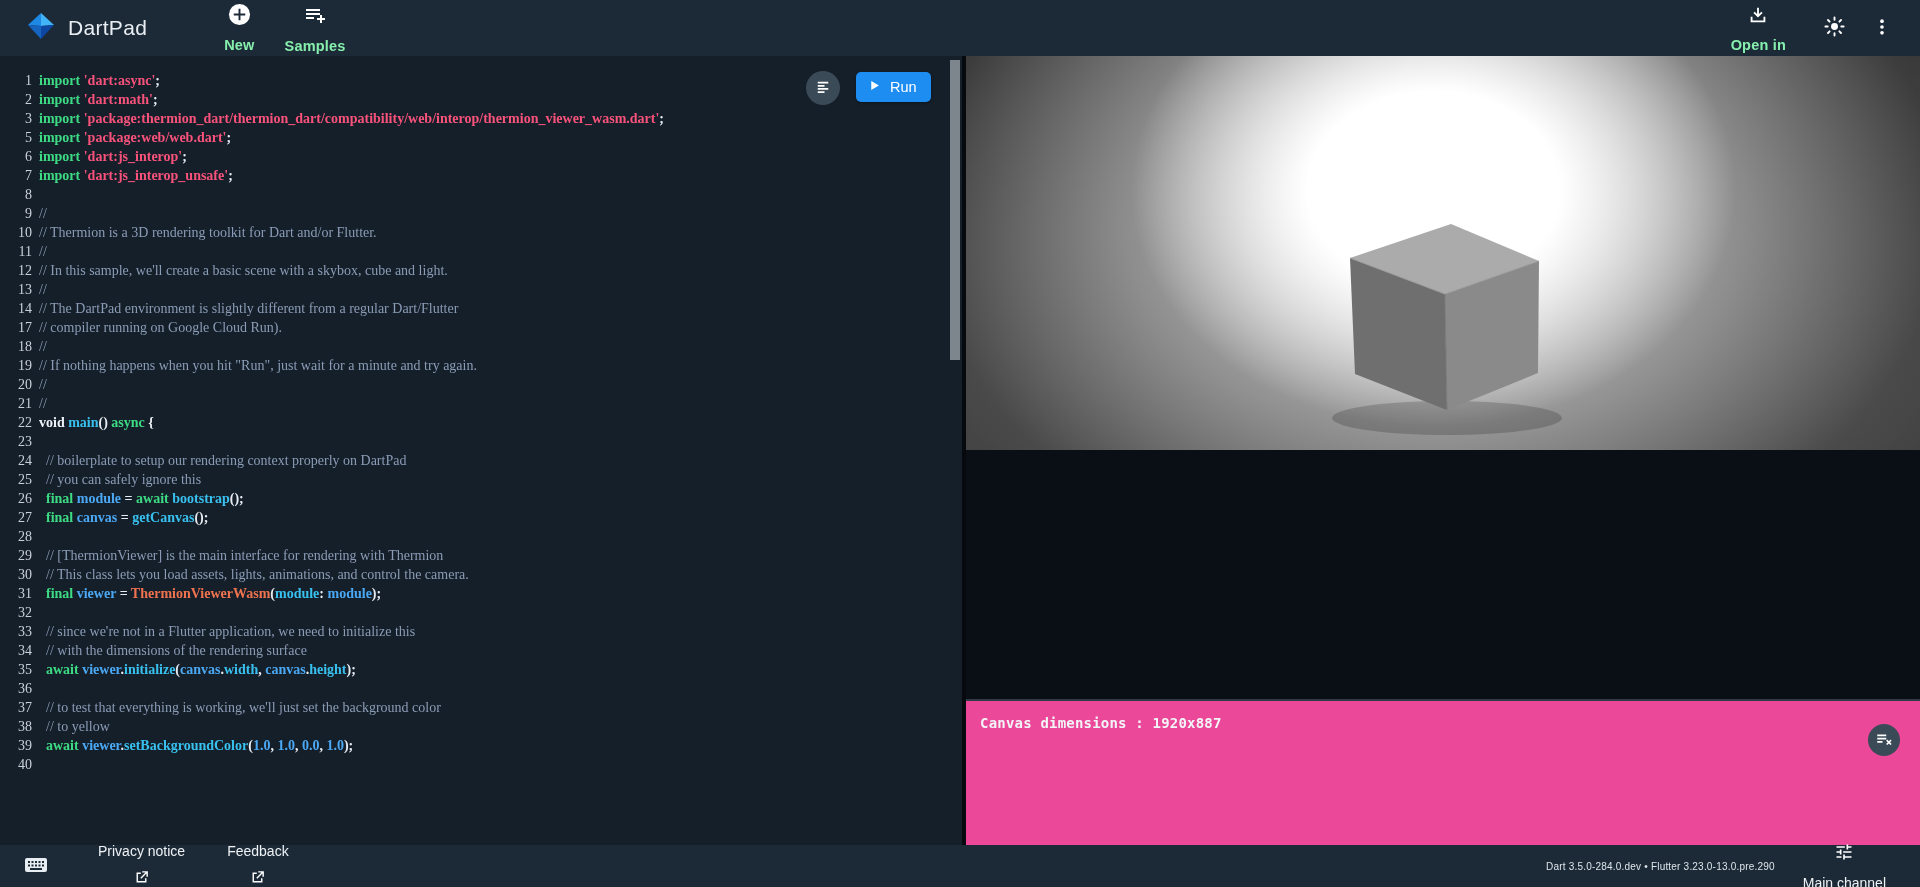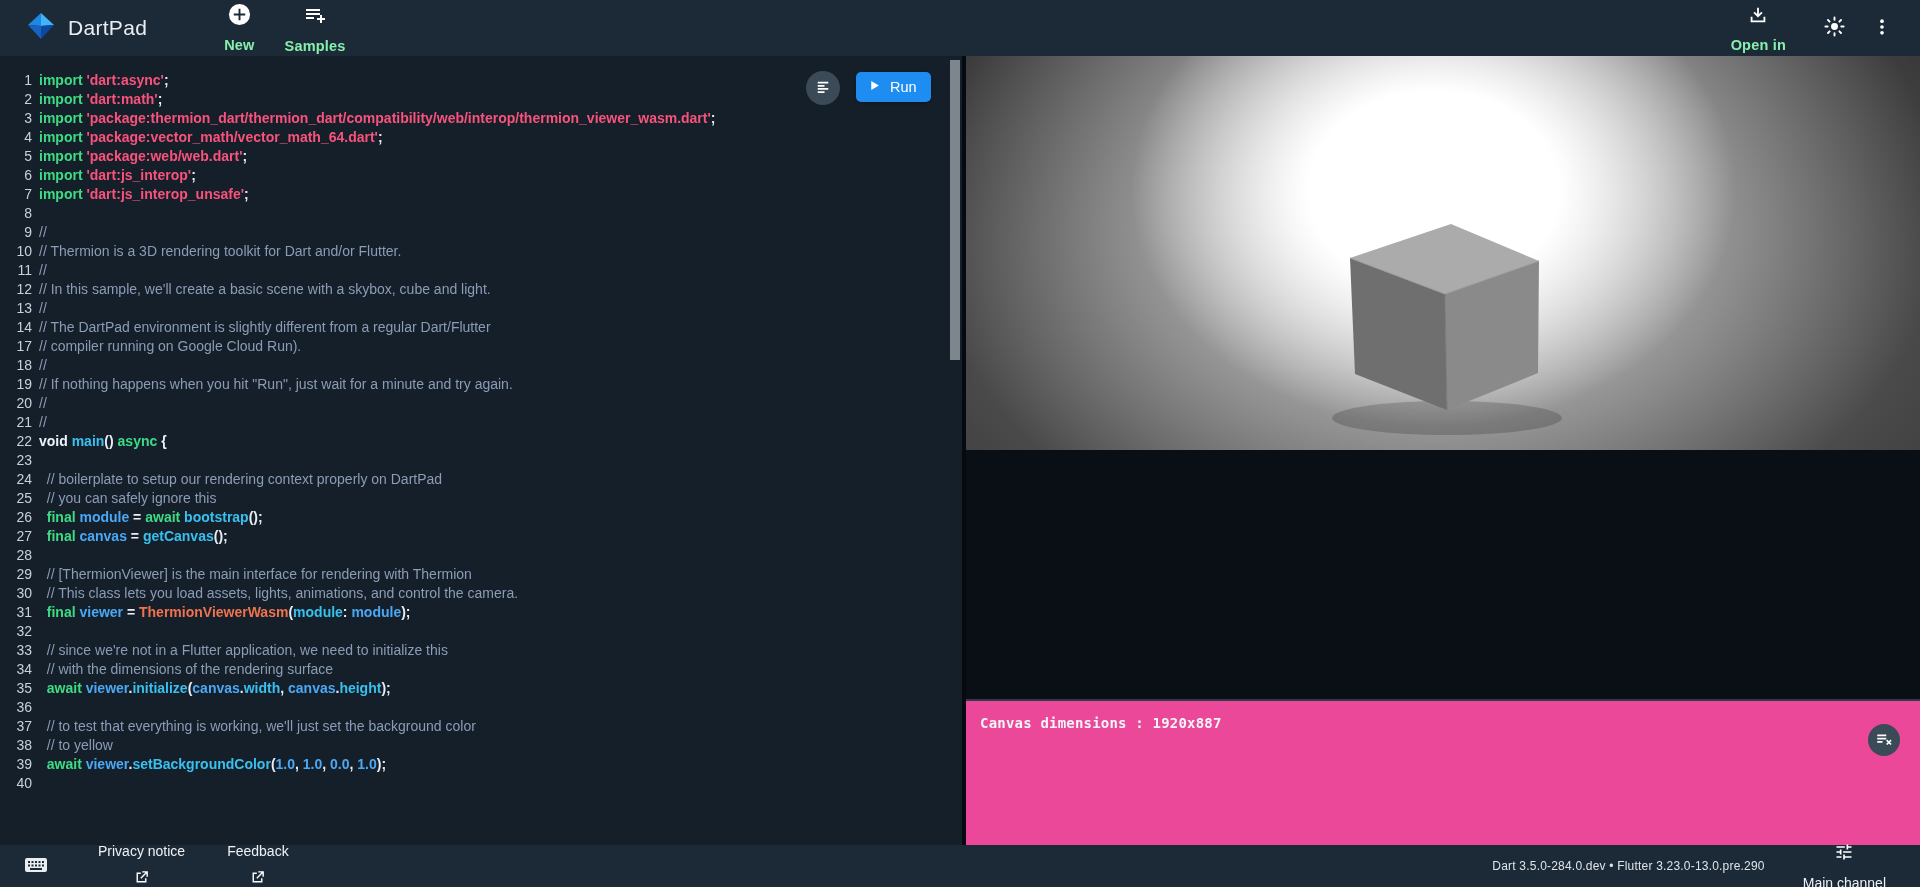--- a/index.html
+++ b/index.html
@@ -10,21 +10,21 @@
   header{position:absolute;left:0;top:0;width:1920px;height:56px;background:#1c2a38;display:flex;align-items:center;padding:0 20px 0 26px;box-sizing:border-box;z-index:5;}
   .brand{display:flex;align-items:center;gap:12px;margin-right:62px;}
   .app-title{color:#e9eef3;font-size:21px;font-weight:400;letter-spacing:.3px;}
   .hbtn{display:flex;align-items:center;gap:11px;background:none;border:none;color:#86efac;font-size:14.5px;font-weight:700;padding:8px 15px;cursor:pointer;font-family:inherit;letter-spacing:.2px;flex-direction:column;}
   .hbtn svg{display:block;}
   .spacer{flex:1;}
   .icon-btn{background:none;border:none;padding:8px;cursor:pointer;display:flex;align-items:center;justify-content:center;}
 
   
   .editor-panel{position:absolute;left:0;top:56px;width:962px;height:789px;background:#151f2a;overflow:hidden;}
-  #code-lines{position:absolute;left:0;top:15px;width:100%;font-family:Liberation Sans, sans-serif;font-size:14px;line-height:19px;font-weight:700;}
+  #code-lines{position:absolute;left:0;top:15px;width:100%;font-family:Liberation Serif, serif;font-size:14px;line-height:19px;font-weight:700;}
   .cl{white-space:pre;height:19px;}
   .ln{display:inline-block;width:26px;margin-left:6px;margin-right:7px;text-align:right;color:#c9d1d8;font-weight:400;}
   .tk-k{color:#3ddc84;}
   .tk-s{color:#f9527b;}
   .tk-c{color:#8b9cb6;font-weight:400;}
   .tk-i{color:#4aa8f4;}
   .tk-f{color:#38c0ef;}
   .tk-t{color:#f0734f;}
   .tk-n{color:#4aa8f4;}
   .tk-p{color:#e8edf3;}
@@ -46,21 +46,21 @@
   .scene svg{position:absolute;left:0;top:0;}
   .frame-gap{position:absolute;left:0;top:394px;width:954px;height:249px;background:#0a0f15;}
   .console{position:absolute;left:0;top:643px;width:954px;height:146px;background:#ec4899;border-top:2px solid #2f3b47;box-sizing:border-box;}
   .console-line{padding:14px 0 0 14px;color:#f2f5f8;font-family:"DejaVu Sans Mono",monospace;font-size:14px;font-weight:700;letter-spacing:.2px;}
   .clear-btn{position:absolute;top:23px;right:20px;width:32px;height:32px;border-radius:50%;background:#3a4a56;border:none;display:flex;align-items:center;justify-content:center;cursor:pointer;}
 
   
   footer{position:absolute;left:0;top:845px;width:1920px;height:42px;background:#1c2a38;display:flex;align-items:center;padding:0 22px 0 16px;box-sizing:border-box;z-index:5;}
   .fbtn{display:flex;align-items:center;gap:10px;background:none;border:none;color:#eef2f5;font-size:14px;font-weight:500;padding:6px 12px;cursor:pointer;font-family:inherit;text-decoration:none;flex-direction:column;}
   .f-kb{margin-right:30px;}
-  .version{color:#dde4ea;font-size:12px;margin-right:26px;letter-spacing:.2px;}
+  .version{color:#dde4ea;font-size:10px;margin-right:16px;letter-spacing:.2px;}
 </style>
 </head>
 <body>
 
 <div class="app">
 
   <header>
     <div class="brand">
       <span>
         <svg width="30" height="30" viewBox="0 0 30 30">
@@ -124,21 +124,20 @@
         </svg>
       </span>
     </button>
   </header>
 
   <section class="editor-panel">
     <div id="code-lines">
         <div class="cl"><span class="ln">1</span><span class="tk-k">import</span><span class="tk-p"> </span><span class="tk-s">'dart:async'</span><span class="tk-p">;</span></div>
         <div class="cl"><span class="ln">2</span><span class="tk-k">import</span><span class="tk-p"> </span><span class="tk-s">'dart:math'</span><span class="tk-p">;</span></div>
         <div class="cl"><span class="ln">3</span><span class="tk-k">import</span><span class="tk-p"> </span><span class="tk-s">'package:thermion_dart/thermion_dart/compatibility/web/interop/thermion_viewer_wasm.dart'</span><span class="tk-p">;</span></div>
-        <div class="cl"><span class="ln">4</span><span class="tk-k">import</span><span class="tk-p"> </span><span class="tk-s">'package:vector_math/vector_math_64.dart'</span><span class="tk-p">;</span></div>
         <div class="cl"><span class="ln">5</span><span class="tk-k">import</span><span class="tk-p"> </span><span class="tk-s">'package:web/web.dart'</span><span class="tk-p">;</span></div>
         <div class="cl"><span class="ln">6</span><span class="tk-k">import</span><span class="tk-p"> </span><span class="tk-s">'dart:js_interop'</span><span class="tk-p">;</span></div>
         <div class="cl"><span class="ln">7</span><span class="tk-k">import</span><span class="tk-p"> </span><span class="tk-s">'dart:js_interop_unsafe'</span><span class="tk-p">;</span></div>
         <div class="cl"><span class="ln">8</span></div>
         <div class="cl"><span class="ln">9</span><span class="tk-c">//</span></div>
         <div class="cl"><span class="ln">10</span><span class="tk-c">// Thermion is a 3D rendering toolkit for Dart and/or Flutter.</span></div>
         <div class="cl"><span class="ln">11</span><span class="tk-c">//</span></div>
         <div class="cl"><span class="ln">12</span><span class="tk-c">// In this sample, we'll create a basic scene with a skybox, cube and light.</span></div>
         <div class="cl"><span class="ln">13</span><span class="tk-c">//</span></div>
         <div class="cl"><span class="ln">14</span><span class="tk-c">// The DartPad environment is slightly different from a regular Dart/Flutter</span></div>

